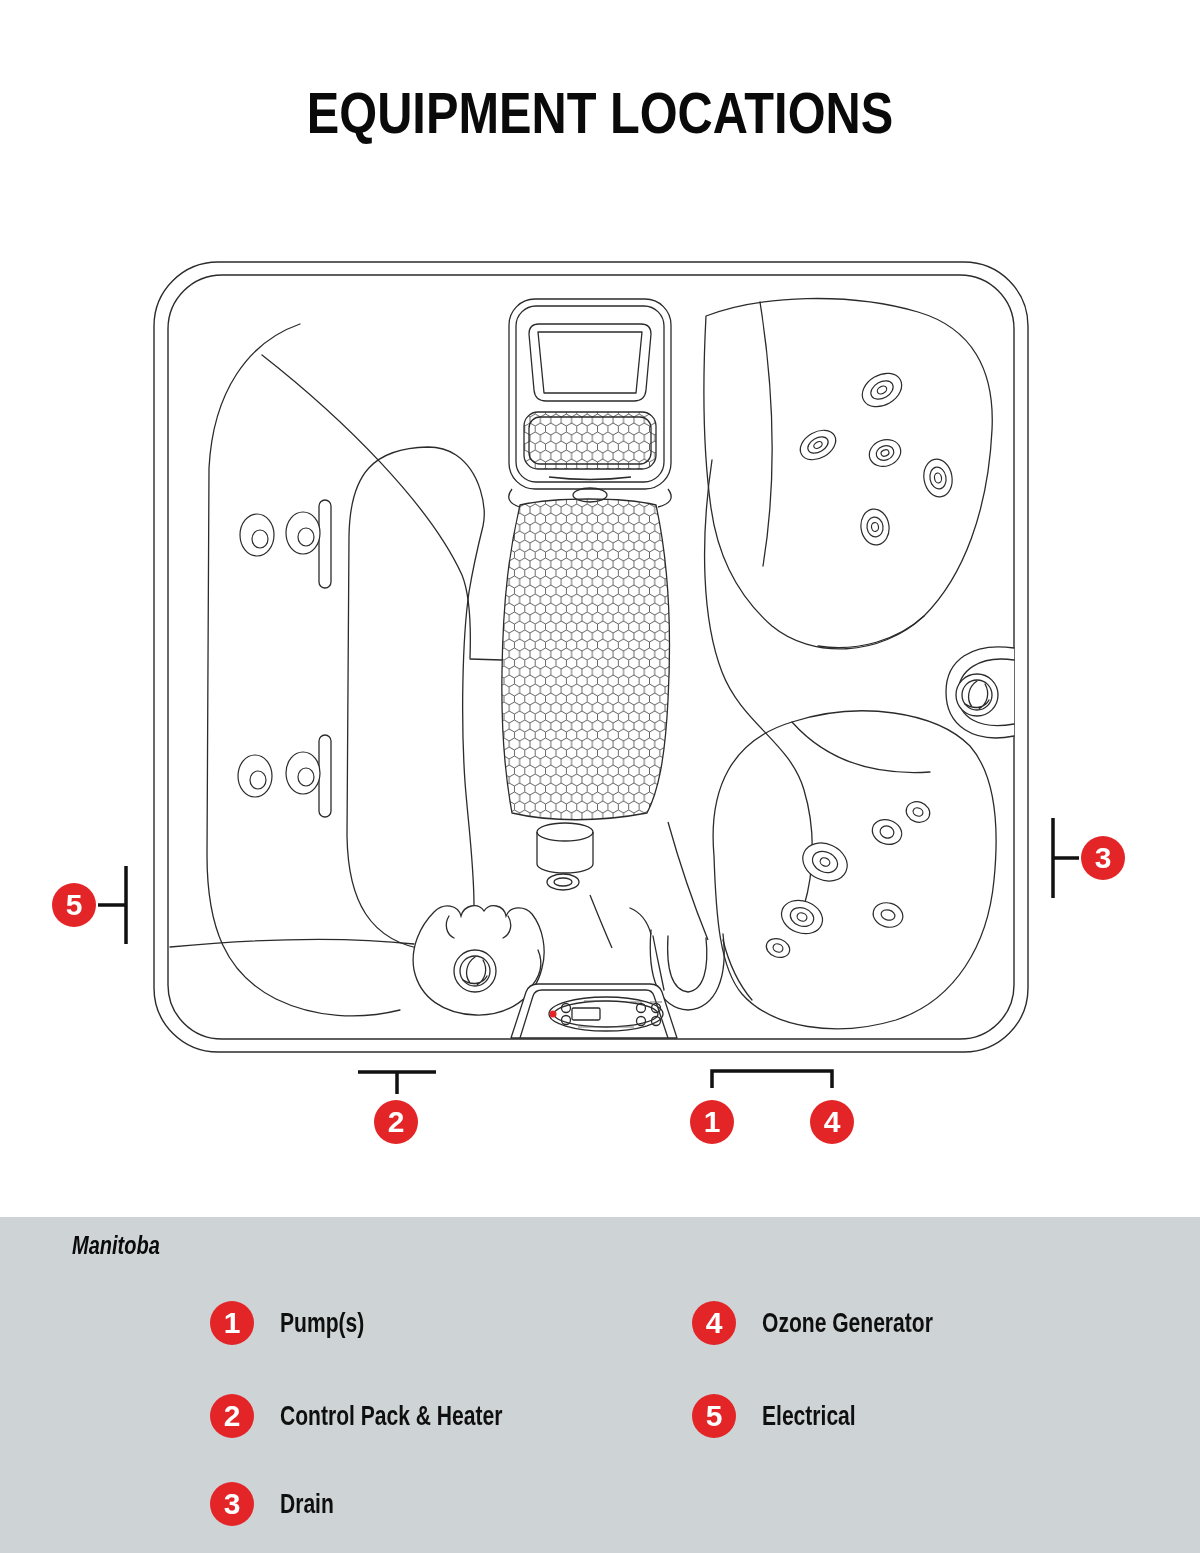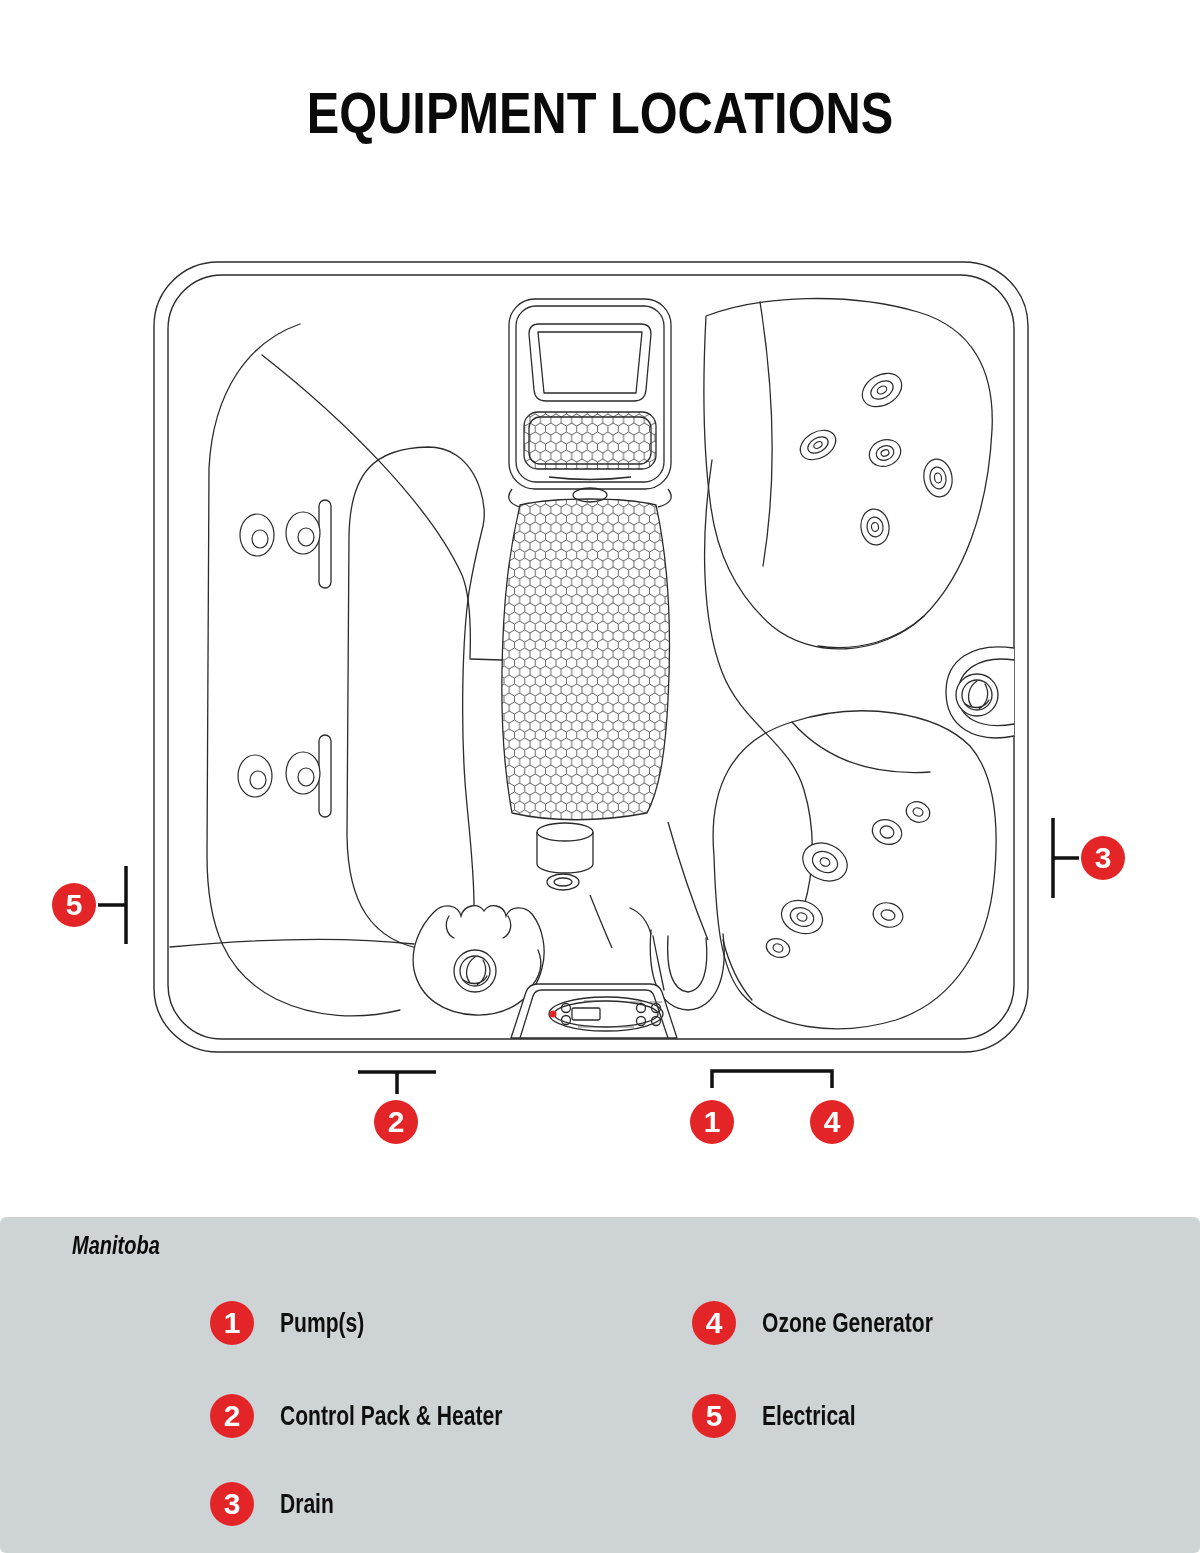--- a/index.html
+++ b/index.html
@@ -11,21 +11,21 @@
   .diagram{position:absolute;left:0;top:0;width:1200px;height:1217px;}
   .diagram svg{position:absolute;left:0;top:0;}
   .marker{position:absolute;width:44px;height:44px;border-radius:50%;
         background:#e32528;color:#ffffff;display:flex;align-items:center;justify-content:center;
         font-size:30px;font-weight:700;line-height:1;}
   .m1{left:690px;top:1100px;}
   .m2{left:374px;top:1100px;}
   .m3{left:1081px;top:836px;}
   .m4{left:810px;top:1100px;}
   .m5{left:52px;top:883px;}
-  .legend{position:absolute;left:0;top:1217px;width:1200px;height:336px;background:#ced4d6;border-radius:6px;}
+  .legend{position:absolute;left:0;top:1217px;width:1200px;height:336px;background:#ced4d6;}
   .legend-region{position:absolute;left:72px;top:14px;font-size:25px;font-weight:700;font-style:italic;
         transform:scaleX(0.8);transform-origin:0 0;color:#0a0a0a;white-space:nowrap;}
   .legend-item{position:absolute;display:flex;align-items:center;}
   .legend-badge{width:44px;height:44px;border-radius:50%;background:#e32528;color:#ffffff;
         display:flex;align-items:center;justify-content:center;font-size:30px;font-weight:700;flex:none;}
   .legend-label{margin-left:26px;font-size:27px;font-weight:700;color:#0f0f0f;white-space:nowrap;
         transform:scaleX(0.78);transform-origin:0 50%;}
   .li1{left:210px;top:84px;}
   .li2{left:210px;top:177px;}
   .li3{left:210px;top:265px;}

